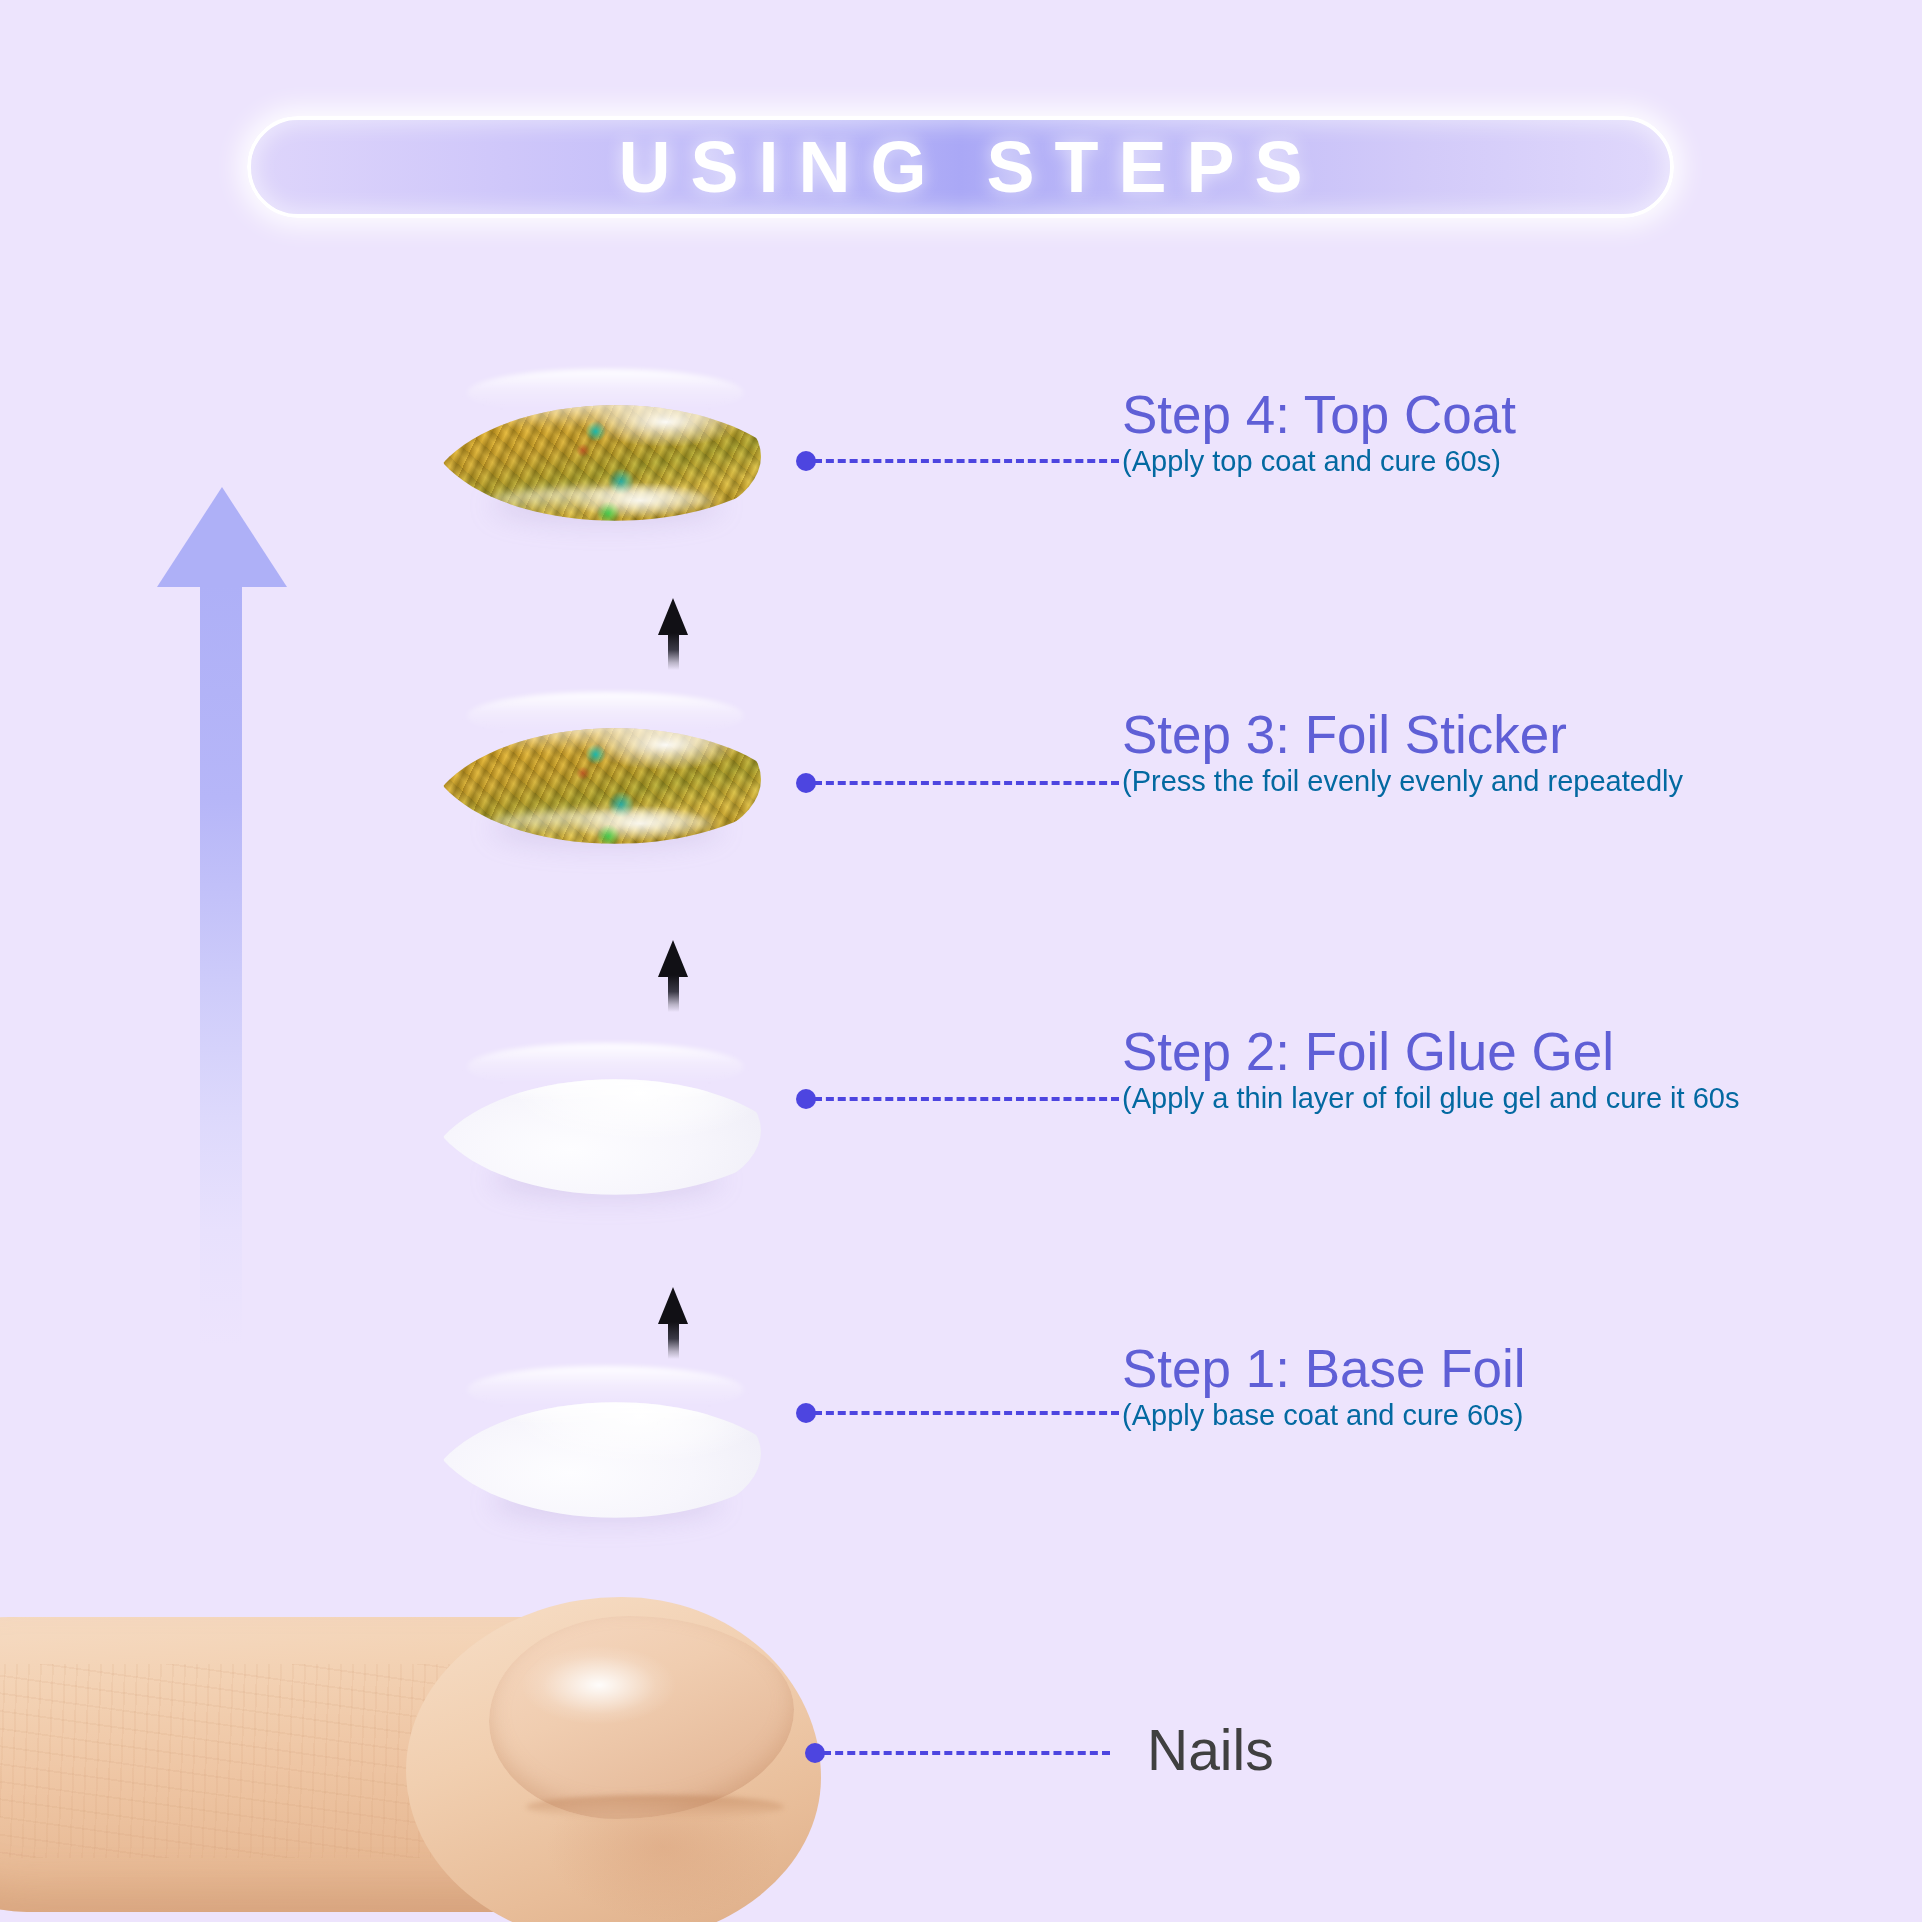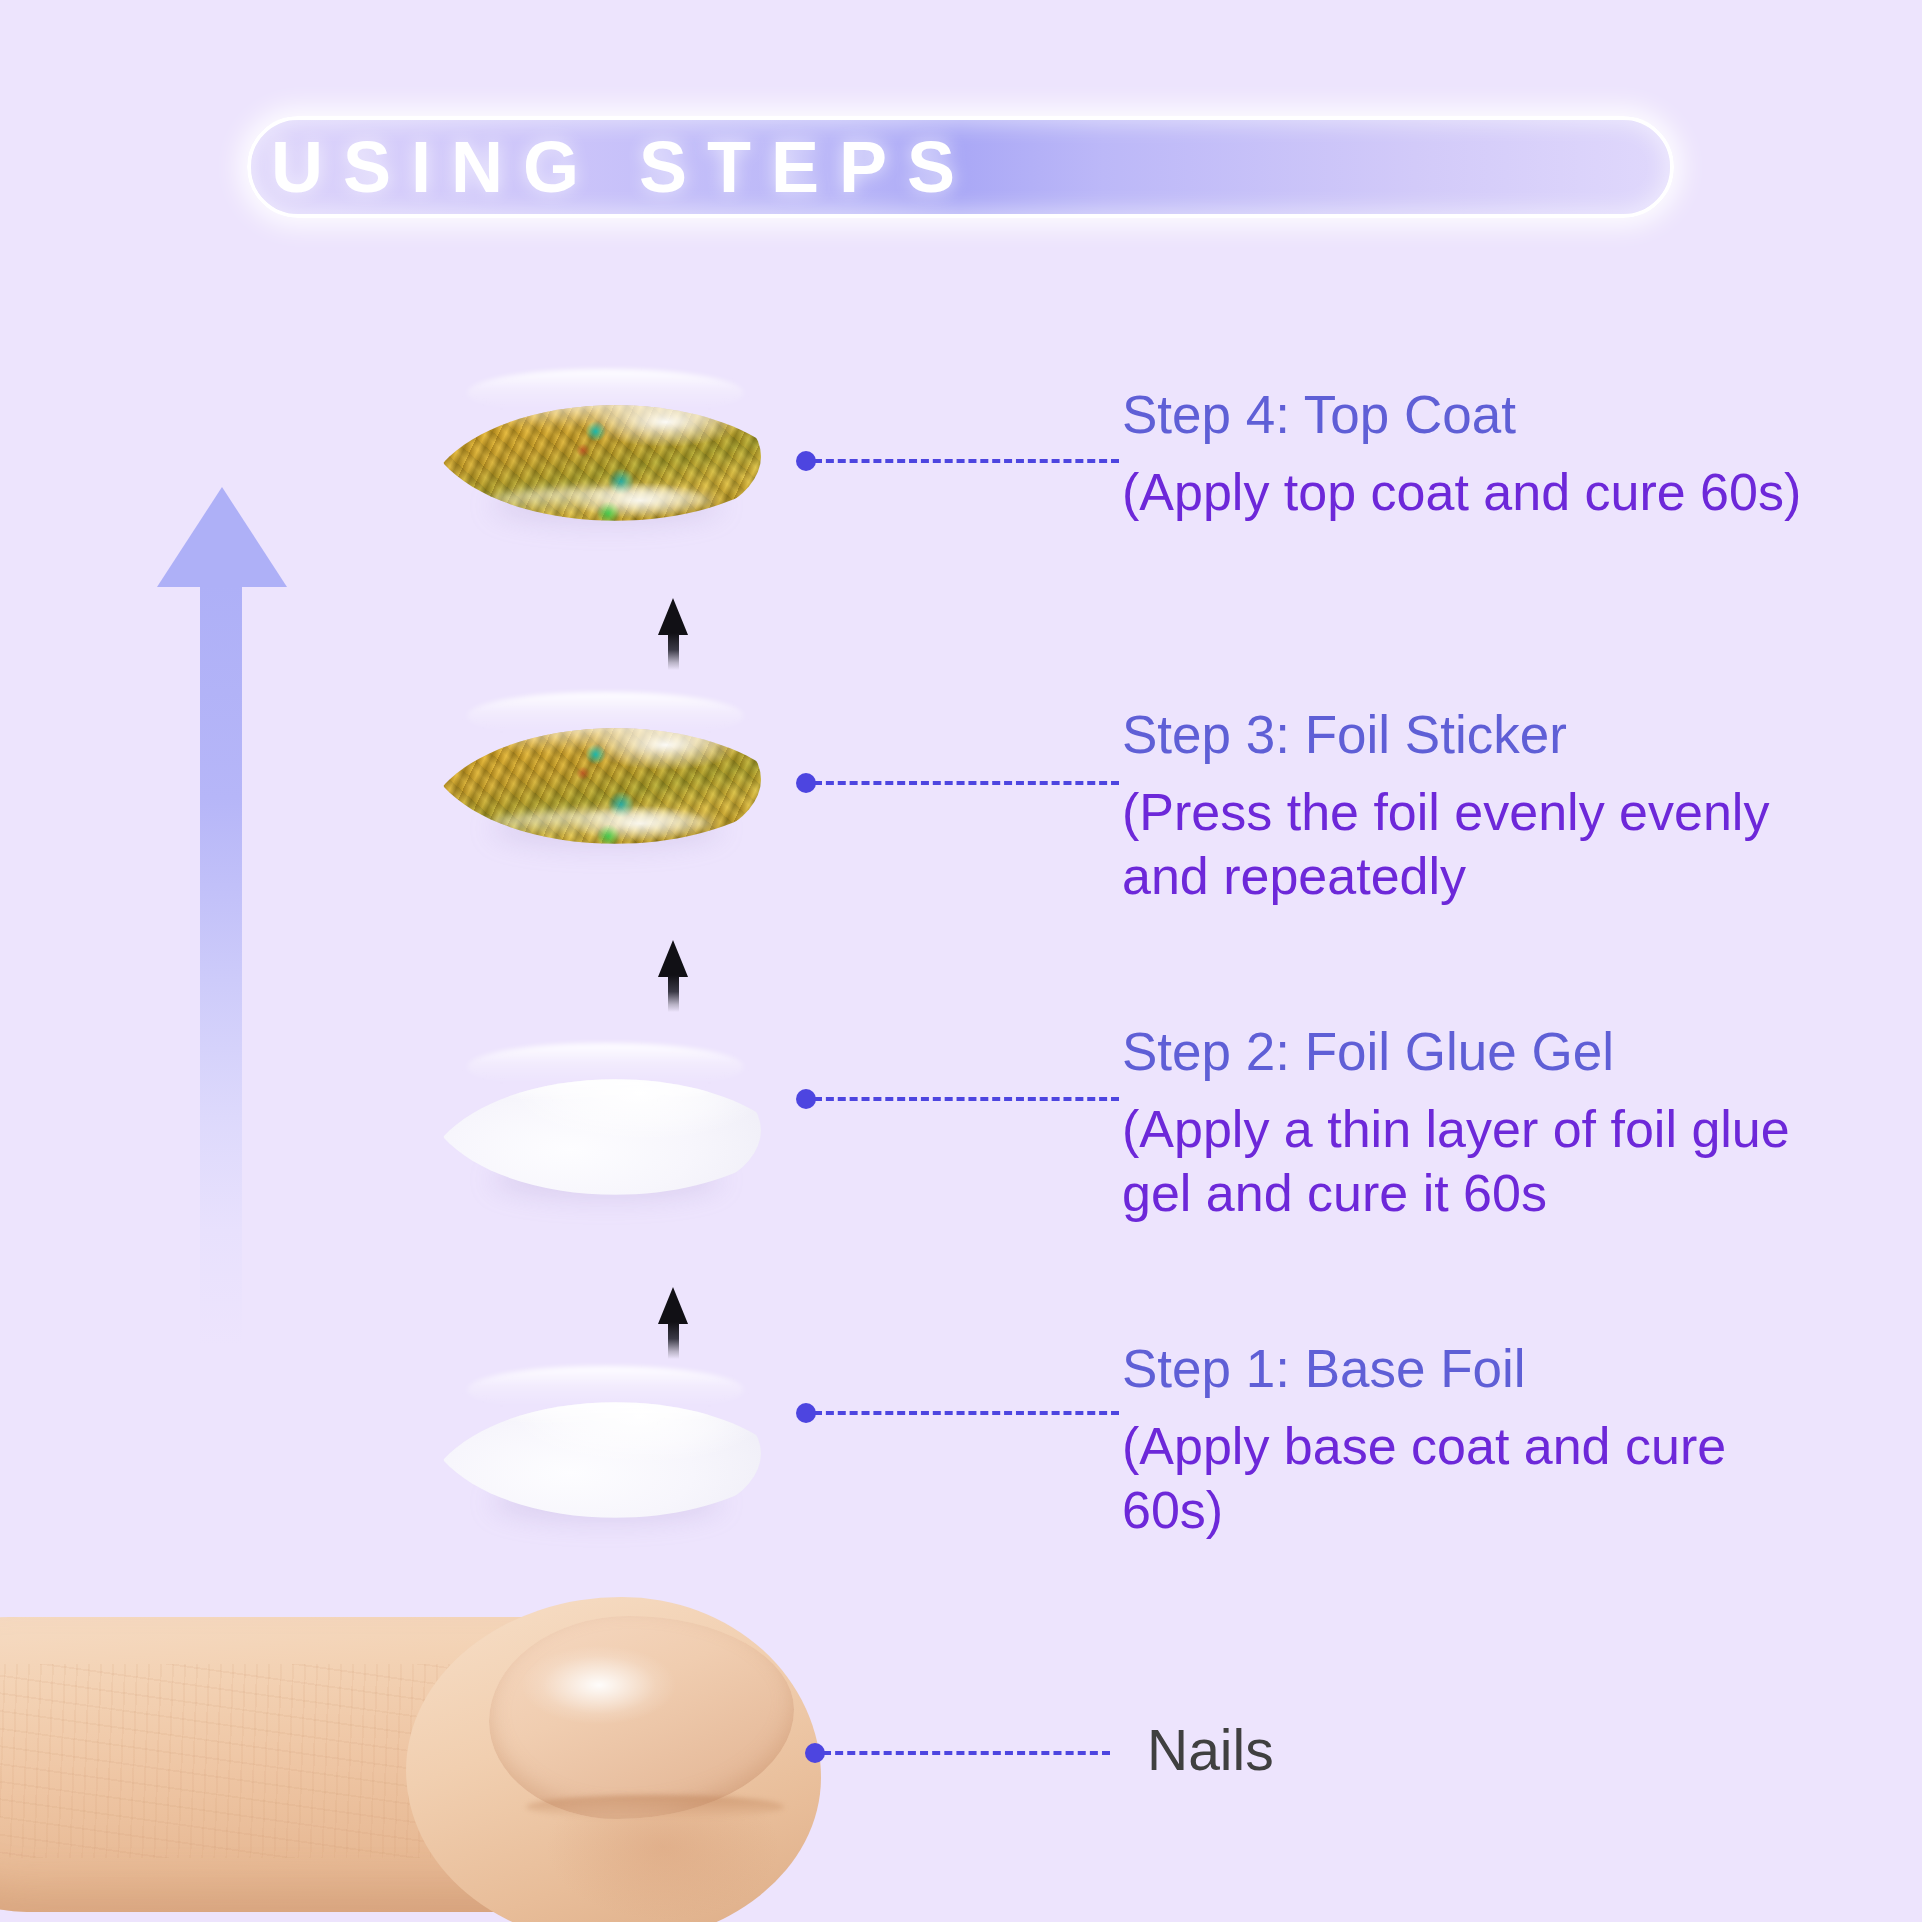--- a/index.html
+++ b/index.html
@@ -30,20 +30,21 @@
                 #cfc7fa 18%,
                 #b9b6f8 42%,
                 #aaa8f6 50%,
                 #bcb8f8 60%,
                 #d2caf9 82%,
                 #e0d8fc 100%);
     box-shadow: 0 0 24px 9.2px rgba(255,255,255,0.85),
                 inset 0 0 20px 5.5px rgba(255,255,255,0.45);
     display: flex;
     align-items: center;
+    justify-content: center;
     box-sizing: border-box;
   }
   .banner-text {
     color: #ffffff;
     font-size: 72px;
     font-weight: 700;
     letter-spacing: 20px;
     text-indent: 20px;
     line-height: 1;
     text-shadow: 0 0 16.6px rgba(255,255,255,0.7);
@@ -202,25 +203,25 @@
   
   .step-block { position: absolute; }
   .step-title {
     color: #5f5fd6;
     font-size: 53px;
     font-weight: 400;
     line-height: 1.08;
     white-space: nowrap;
   }
   .step-sub {
-    color: #6d28d9;
-    font-size: 52px;
+    color: #0369a1;
+    font-size: 29px;
     font-weight: 400;
     line-height: 1.22;
-    margin-top: 18px;
+    margin-top: 1px;
     max-width: 683px;
   }
   .nails-label {
     position: absolute;
     color: #404040;
     font-size: 57px;
     font-weight: 400;
     line-height: 1;
     white-space: nowrap;
   }

